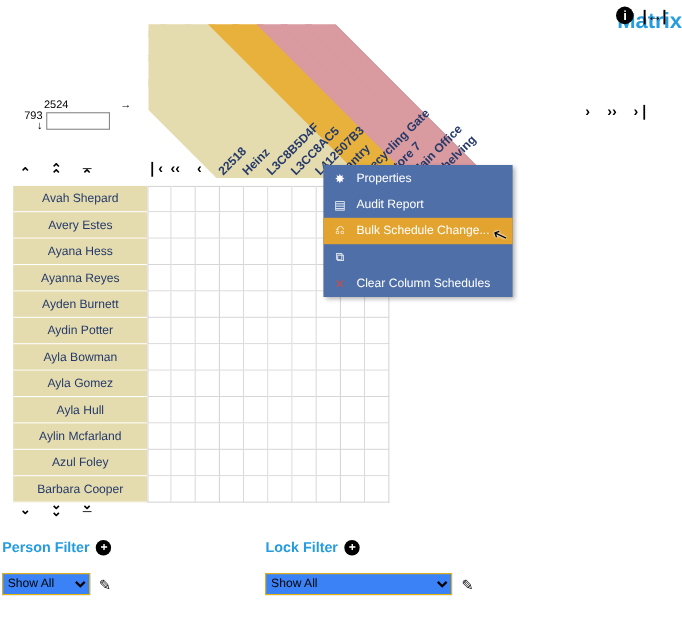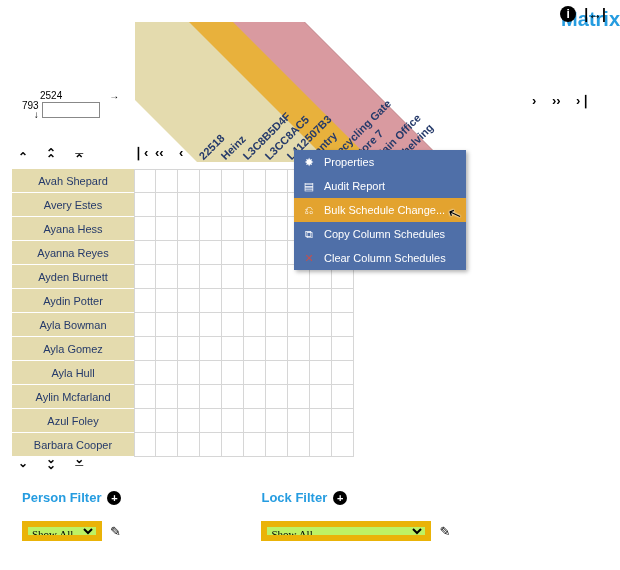--- a/index.html
+++ b/index.html
@@ -146,42 +146,41 @@
     top: 204px; left: 448px;
     font-size: 16px;
     color: #000;
     transform: rotate(-20deg);
     pointer-events: none;
     text-shadow: 0 0 2px #fff, 0 0 2px #fff;
   }
   
   .filters {
     position: absolute;
-    top: 490px; left: 22px;
+    top: 490px; left: 2px;
     display: flex; gap: 140px; align-items: center;
   }
   .filter-title {
     color: #259ce0;
     font-weight: bold;
     font-size: 13px;
     display:flex; align-items:center; gap:6px;
   }
   .plus-circle {
     width:14px; height:14px; border-radius:50%;
     background:#000; color:#fff;
     display:flex; align-items:center; justify-content:center;
     font-size:11px; font-weight:bold;
   }
   .filter-row { margin-top: 16px; display:flex; align-items:center; gap:8px;}
   select {
     font-size: 11px;
-    border: 6px solid #eab308;
-    background: #bef264;
+    border: 1px solid #eab308;
+    background: #3b82f6;
     height: 20px;
-    font-family: Liberation Serif, serif;
   }
   .pencil { font-size: 13px; }
 </style>
 </head>
 <body>
 
 <div class="title">Matrix</div>
 
 <div class="info-icons">
   <div class="round-icon">i</div>
@@ -430,21 +429,20 @@
     <div class="ctx-item">
       <span class="ctx-icon">▤</span>
       <span>Audit Report</span>
     </div>
     <div class="ctx-item hl">
       <span class="ctx-icon">⎌</span>
       <span>Bulk Schedule Change...</span>
     </div>
     <div class="ctx-item">
       <span class="ctx-icon">⧉</span>
-      <span>Copy Column Schedules</span>
     </div>
     <div class="ctx-item">
       <span class="ctx-icon" style="color: rgb(192, 80, 80);">✕</span>
       <span>Clear Column Schedules</span>
     </div>
   </div>
 <div class="cursor">↖</div>
 
 <div class="filters">
   <div>

